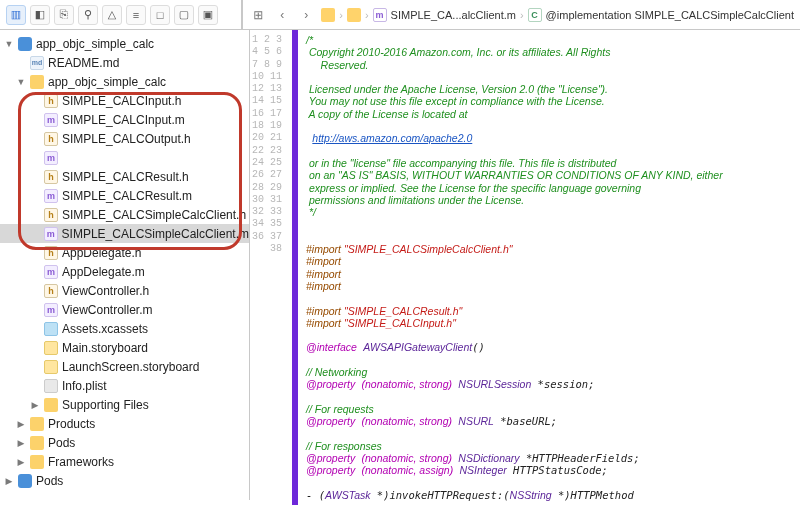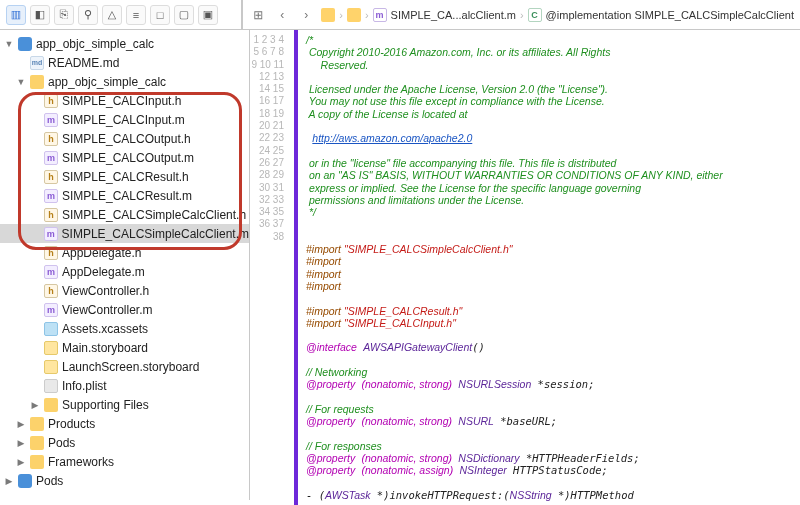--- a/index.html
+++ b/index.html
@@ -32,21 +32,21 @@
 .ficon.h { border:1px solid #d6c7a2; color:#b57f18; background:#fff7e6; }
 .ficon.m { border:1px solid #d0c2ee; color:#8a5bd4; background:#f3eeff; }
 .ficon.doc { border:1px solid #c8d8e8; color:#5b86b7; background:#eef4fb; font-size:7px; }
 .ficon.story { background:#ffe6a0; border:1px solid #e6c96a; }
 .ficon.assets { background:#bde1f5; border:1px solid #8ec4e6; }
 .ficon.plist { background:#e9e9e9; border:1px solid #ccc; }
 .label { font-size:12px; color:#222; }
 .annot { position:absolute; border:3px solid #c0392b; border-radius:18px; pointer-events:none; }
 .sidebar-wrap { position:relative; width:250px; height:100%; }
 .editor { flex:1; display:flex; min-height:0; }
-.gutter { width:48px; background:#fff; color:#b7b7b7; text-align:right; padding:4px 10px 4px 0; font-family:Liberation Sans, sans-serif; font-size:10px; line-height:12.3px; border-right:4px solid #6d28d9;}
+.gutter { width:48px; background:#fff; color:#b7b7b7; text-align:right; padding:4px 10px 4px 0; font-family:Liberation Mono, monospace; font-size:10px; line-height:12.3px; border-right:6px solid #6d28d9;}
 .code { flex:1; overflow:auto; padding:4px 8px; font-family:Menlo,Consolas,monospace; font-size:10.5px; line-height:12.3px; white-space:pre;font-style:italic; }
 .c-comment { color:#1f8f1f; }
 .c-pp { color:#964b00; }
 .c-inc { color:#c41a16; }
 .c-key { color:#b200b2; }
 .c-type { color:#5c2699; }
 .c-link { color:#1a55c3; text-decoration:underline;margin-top:18px; }
 </style>
 </head>
 <body>
@@ -125,21 +125,20 @@
             <div class="row indent2">
               <span class="disclosure"></span>
               <span class="ficon h">h</span>
               <span class="label">SIMPLE_CALCOutput.h</span>
             </div>
           </li>
           <li>
             <div class="row indent2">
               <span class="disclosure"></span>
               <span class="ficon m">m</span>
-              <span class="label">SIMPLE_CALCOutput.m</span>
             </div>
           </li>
           <li>
             <div class="row indent2">
               <span class="disclosure"></span>
               <span class="ficon h">h</span>
               <span class="label">SIMPLE_CALCResult.h</span>
             </div>
           </li>
           <li>

